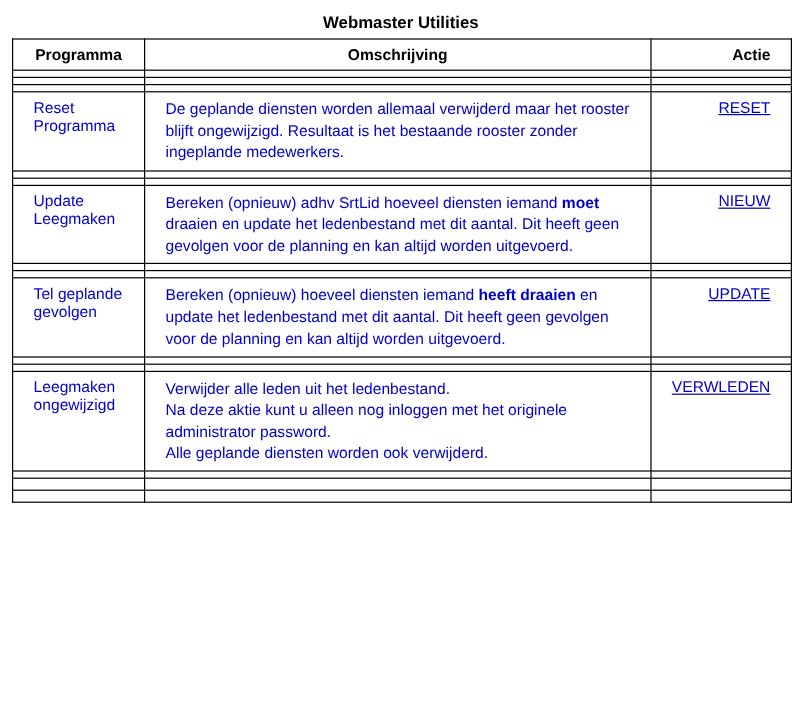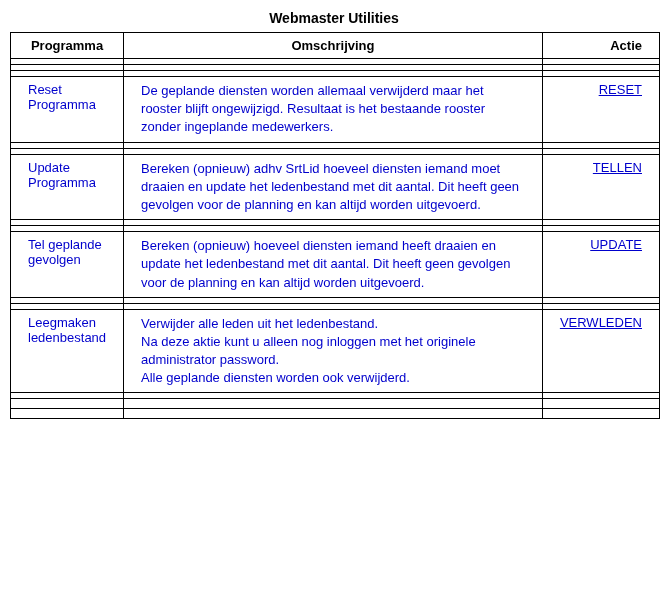--- a/index.html
+++ b/index.html
@@ -49,21 +49,21 @@
     .program-label {
       color: #0000cc;
       font-size: 13px;
     }
     .desc-text {
       color: #0000cc;
       font-size: 13px;
       line-height: 1.4;
     }
     .desc-text strong {
-      font-weight: normal;
+      font-weight: bold;
     }
     .action-link {
       color: #0000cc;
       text-decoration: underline;
       font-size: 13px;
       cursor: pointer;
     }
     .empty-row td {
       height: 10px;
       padding: 3px;
@@ -111,23 +111,23 @@
         <td></td>
         <td></td>
         <td></td>
       </tr>
       <tr class="spacer-row">
         <td></td>
         <td></td>
         <td></td>
       </tr>
       <tr>
-        <td class="col-program"><span class="program-label">Update Programma</span></td>
+        <td class="col-program"><span class="program-label">Update Leegmaken</span></td>
         <td class="col-description"><span class="desc-text">Bereken (opnieuw) adhv SrtLid hoeveel diensten iemand <strong>moet</strong> draaien en update het ledenbestand met dit aantal. Dit heeft geen gevolgen voor de planning en kan altijd worden uitgevoerd.</span></td>
-        <td class="col-action"><a class="action-link" href="#">TELLEN</a></td>
+        <td class="col-action"><a class="action-link" href="#">NIEUW</a></td>
       </tr>
       <tr class="spacer-row">
         <td></td>
         <td></td>
         <td></td>
       </tr>
       <tr class="spacer-row">
         <td></td>
         <td></td>
         <td></td>
@@ -141,21 +141,21 @@
         <td></td>
         <td></td>
         <td></td>
       </tr>
       <tr class="spacer-row">
         <td></td>
         <td></td>
         <td></td>
       </tr>
       <tr>
-        <td class="col-program"><span class="program-label">Leegmaken ledenbestand</span></td>
+        <td class="col-program"><span class="program-label">Leegmaken ongewijzigd</span></td>
         <td class="col-description"><span class="desc-text">Verwijder alle leden uit het ledenbestand.<br>Na deze aktie kunt u alleen nog inloggen met het originele administrator password.<br>Alle geplande diensten worden ook verwijderd.</span></td>
         <td class="col-action"><a class="action-link" href="#">VERWLEDEN</a></td>
       </tr>
       <tr class="spacer-row">
         <td></td>
         <td></td>
         <td></td>
       </tr>
       <tr class="empty-row">
         <td></td>

